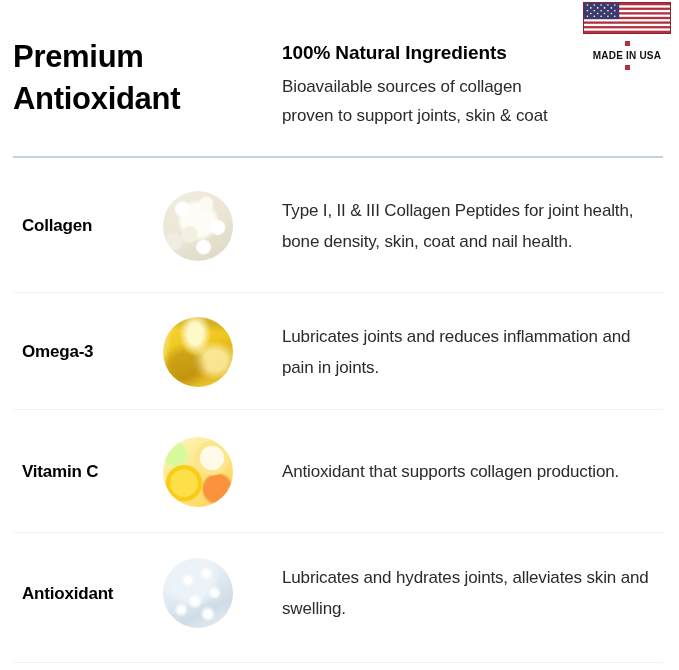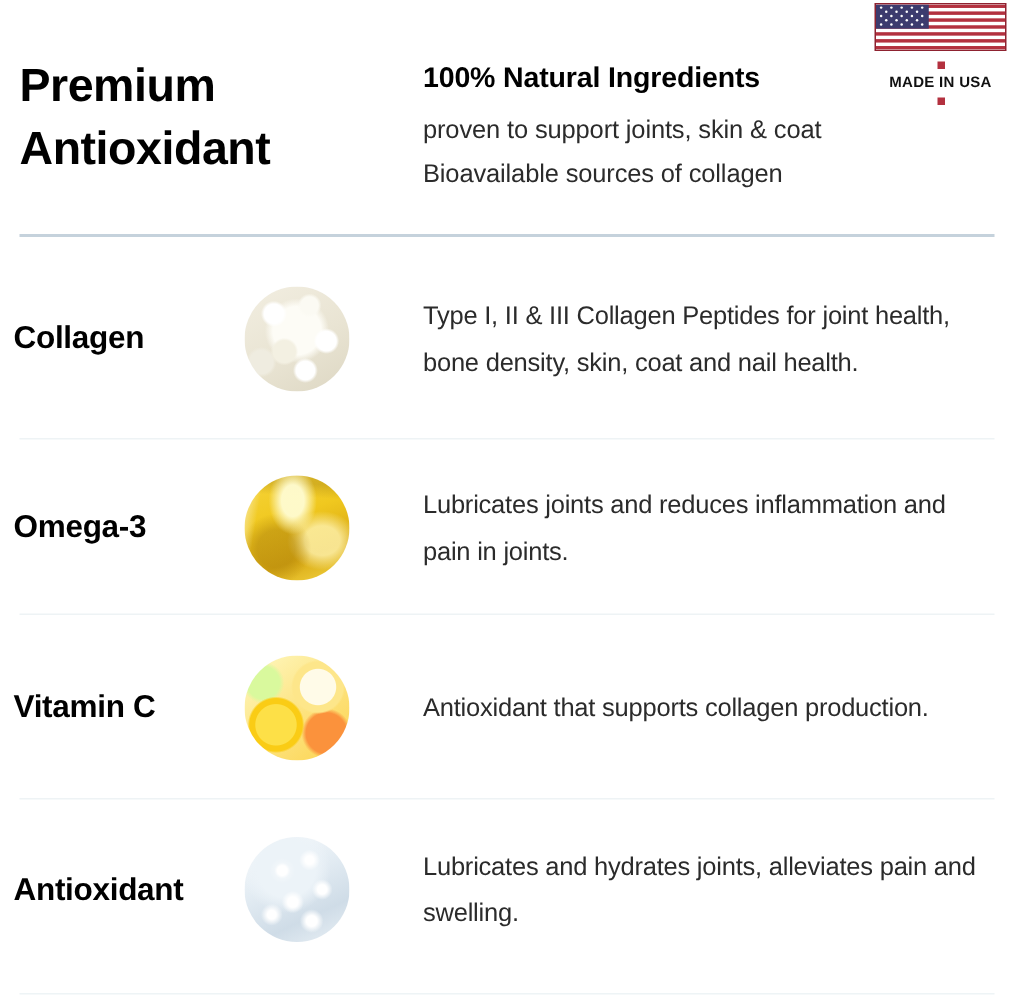--- a/index.html
+++ b/index.html
@@ -47,22 +47,22 @@
   .rule-main {
     position:absolute; left:13px; top:156px; width:650px; height:2px;
     background:#c5d2dc;
   }
 
   
   .rows { position:absolute; top:158px; left:0; width:679px; }
   .row { position:relative; width:679px; }
   .row-inner { display:flex; align-items:center; height:100%; }
   .ing-label {
-    width:163px; padding-left:9px;
-    font-size:21px; font-weight:bold; color:#000;
+    width:163px; padding-left:22px;
+    font-size:17px; font-weight:bold; color:#000;
     line-height:25px; letter-spacing:-0.2px;
   }
   .ing-thumb-cell { width:119px; display:flex; align-items:center; }
   .ing-thumb {
     width:70px; height:70px; border-radius:50%;
     background:#eee; position:relative; overflow:hidden;
     flex:0 0 auto;
   }
   .ing-desc {
     flex:1; padding-right:14px;
@@ -168,22 +168,22 @@
 </div>
 
 <div class="header">
   <div class="title">
     <div>Premium</div>
     <div>Antioxidant</div>
   </div>
   <div class="header-right">
     <div class="header-head">100% Natural Ingredients</div>
     <div class="header-sub">
+      <div>Bioavailable sources of collagen</div>
       <div>proven to support joints, skin &amp; coat</div>
-      <div>Bioavailable sources of collagen</div>
     </div>
   </div>
 </div>
 <div class="rule-main"></div>
 
 <div class="rows">
 
   <div class="row" style="height:135px;">
     <div class="row-inner">
       <div class="ing-label">Collagen</div>
@@ -218,18 +218,18 @@
   </div>
 
   <div class="row" style="height:120px;">
     <div class="row-inner">
       <div class="ing-label">
         <div>Antioxidant</div>
       </div>
       <div class="ing-thumb-cell">
         <div class="ing-thumb thumb-hyal"></div>
       </div>
-      <div class="ing-desc">Lubricates and hydrates joints, alleviates pain and swelling.</div>
+      <div class="ing-desc">Lubricates and hydrates joints, alleviates skin and swelling.</div>
     </div>
   </div>
 
 </div>
 <div class="rule-bottom"></div>
 
 </body></html>

